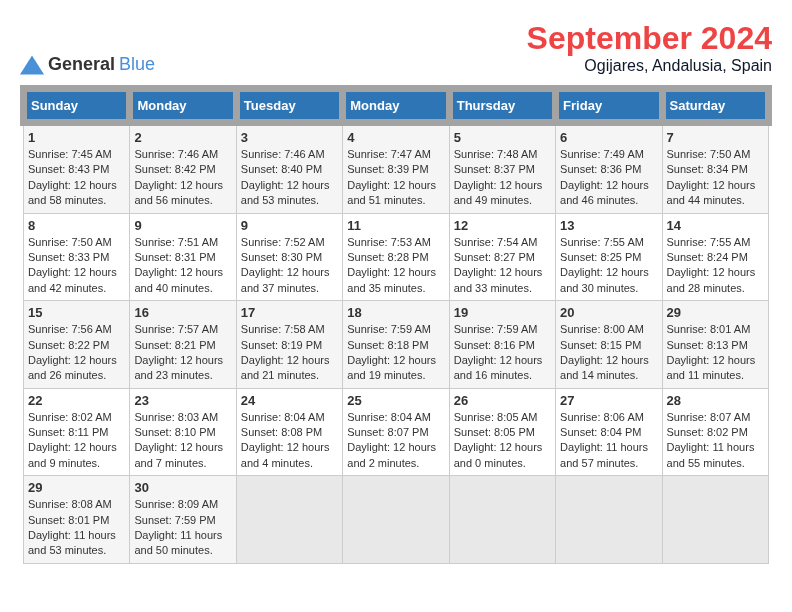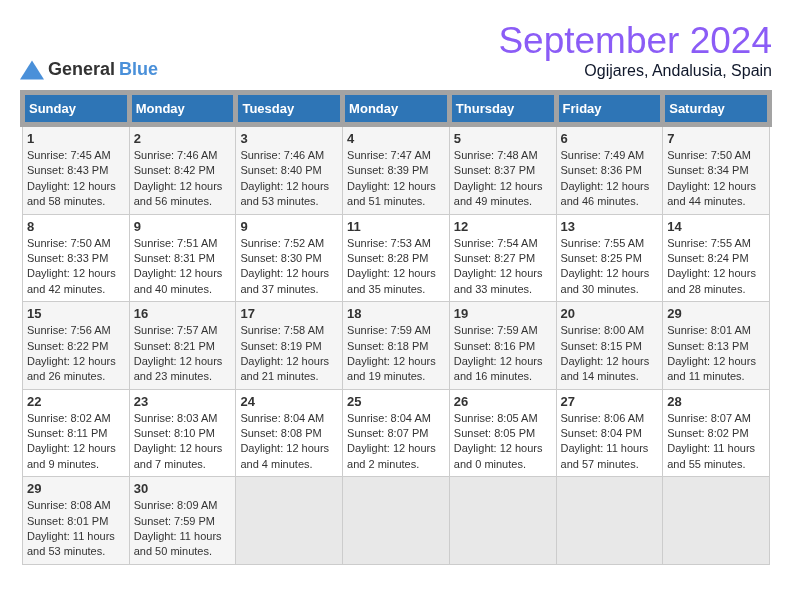--- a/index.html
+++ b/index.html
@@ -22,41 +22,41 @@
       gap: 4px;
     }
     .logo-icon {
       width: 24px;
       height: 20px;
     }
     .title-block {
       text-align: right;
     }
     .month-title {
-      font-size: 37px;
-      font-weight: normal;
-      color: #8b5cf6;
+      font-size: 32px;
+      font-weight: bold;
+      color: #ef4444;
     }
     .location-title {
       font-size: 16px;
       color: #0f172a;
     }
     table {
       width: 100%;
       border-collapse: collapse;
       table-layout: fixed;
     }
     thead tr th {
       background-color: #2e75b6;
       color: #fff;
       font-size: 13px;
       font-weight: bold;
       padding: 6px 4px;
       text-align: left;
-      border: 5px solid #a3a3a3;
+      border: 7px solid #a3a3a3;
     }
     tbody tr td {
       vertical-align: top;
       font-size: 10.5px;
       color: #333;
       padding: 4px 4px;
       border: 1px solid #ccc;
       height: 80px;
       background: #fff;
     }
@@ -80,21 +80,21 @@
   </style>
 </head>
 <body>
 
 <div class="header">
   <div class="logo">
     <svg class="logo-icon" viewBox="0 0 28 22" xmlns="http://www.w3.org/2000/svg">
       <polygon points="14,0 28,22 0,22" fill="#4a90d9"></polygon>
     </svg>
     <span style="font-size:18px;font-weight:bold;color:#333;">General</span>
-      <span style="font-size:18px;font-weight:bold;color:#4a90d9;">Blue</span>
+      <span style="font-size:18px;font-weight:normal;color:#4a90d9;">Blue</span>
   </div>
   <div class="title-block">
     <div class="month-title">September 2024</div>
     <div class="location-title">Ogijares, Andalusia, Spain</div>
   </div>
 </div>
 
 <table>
   <thead>
     <tr>

